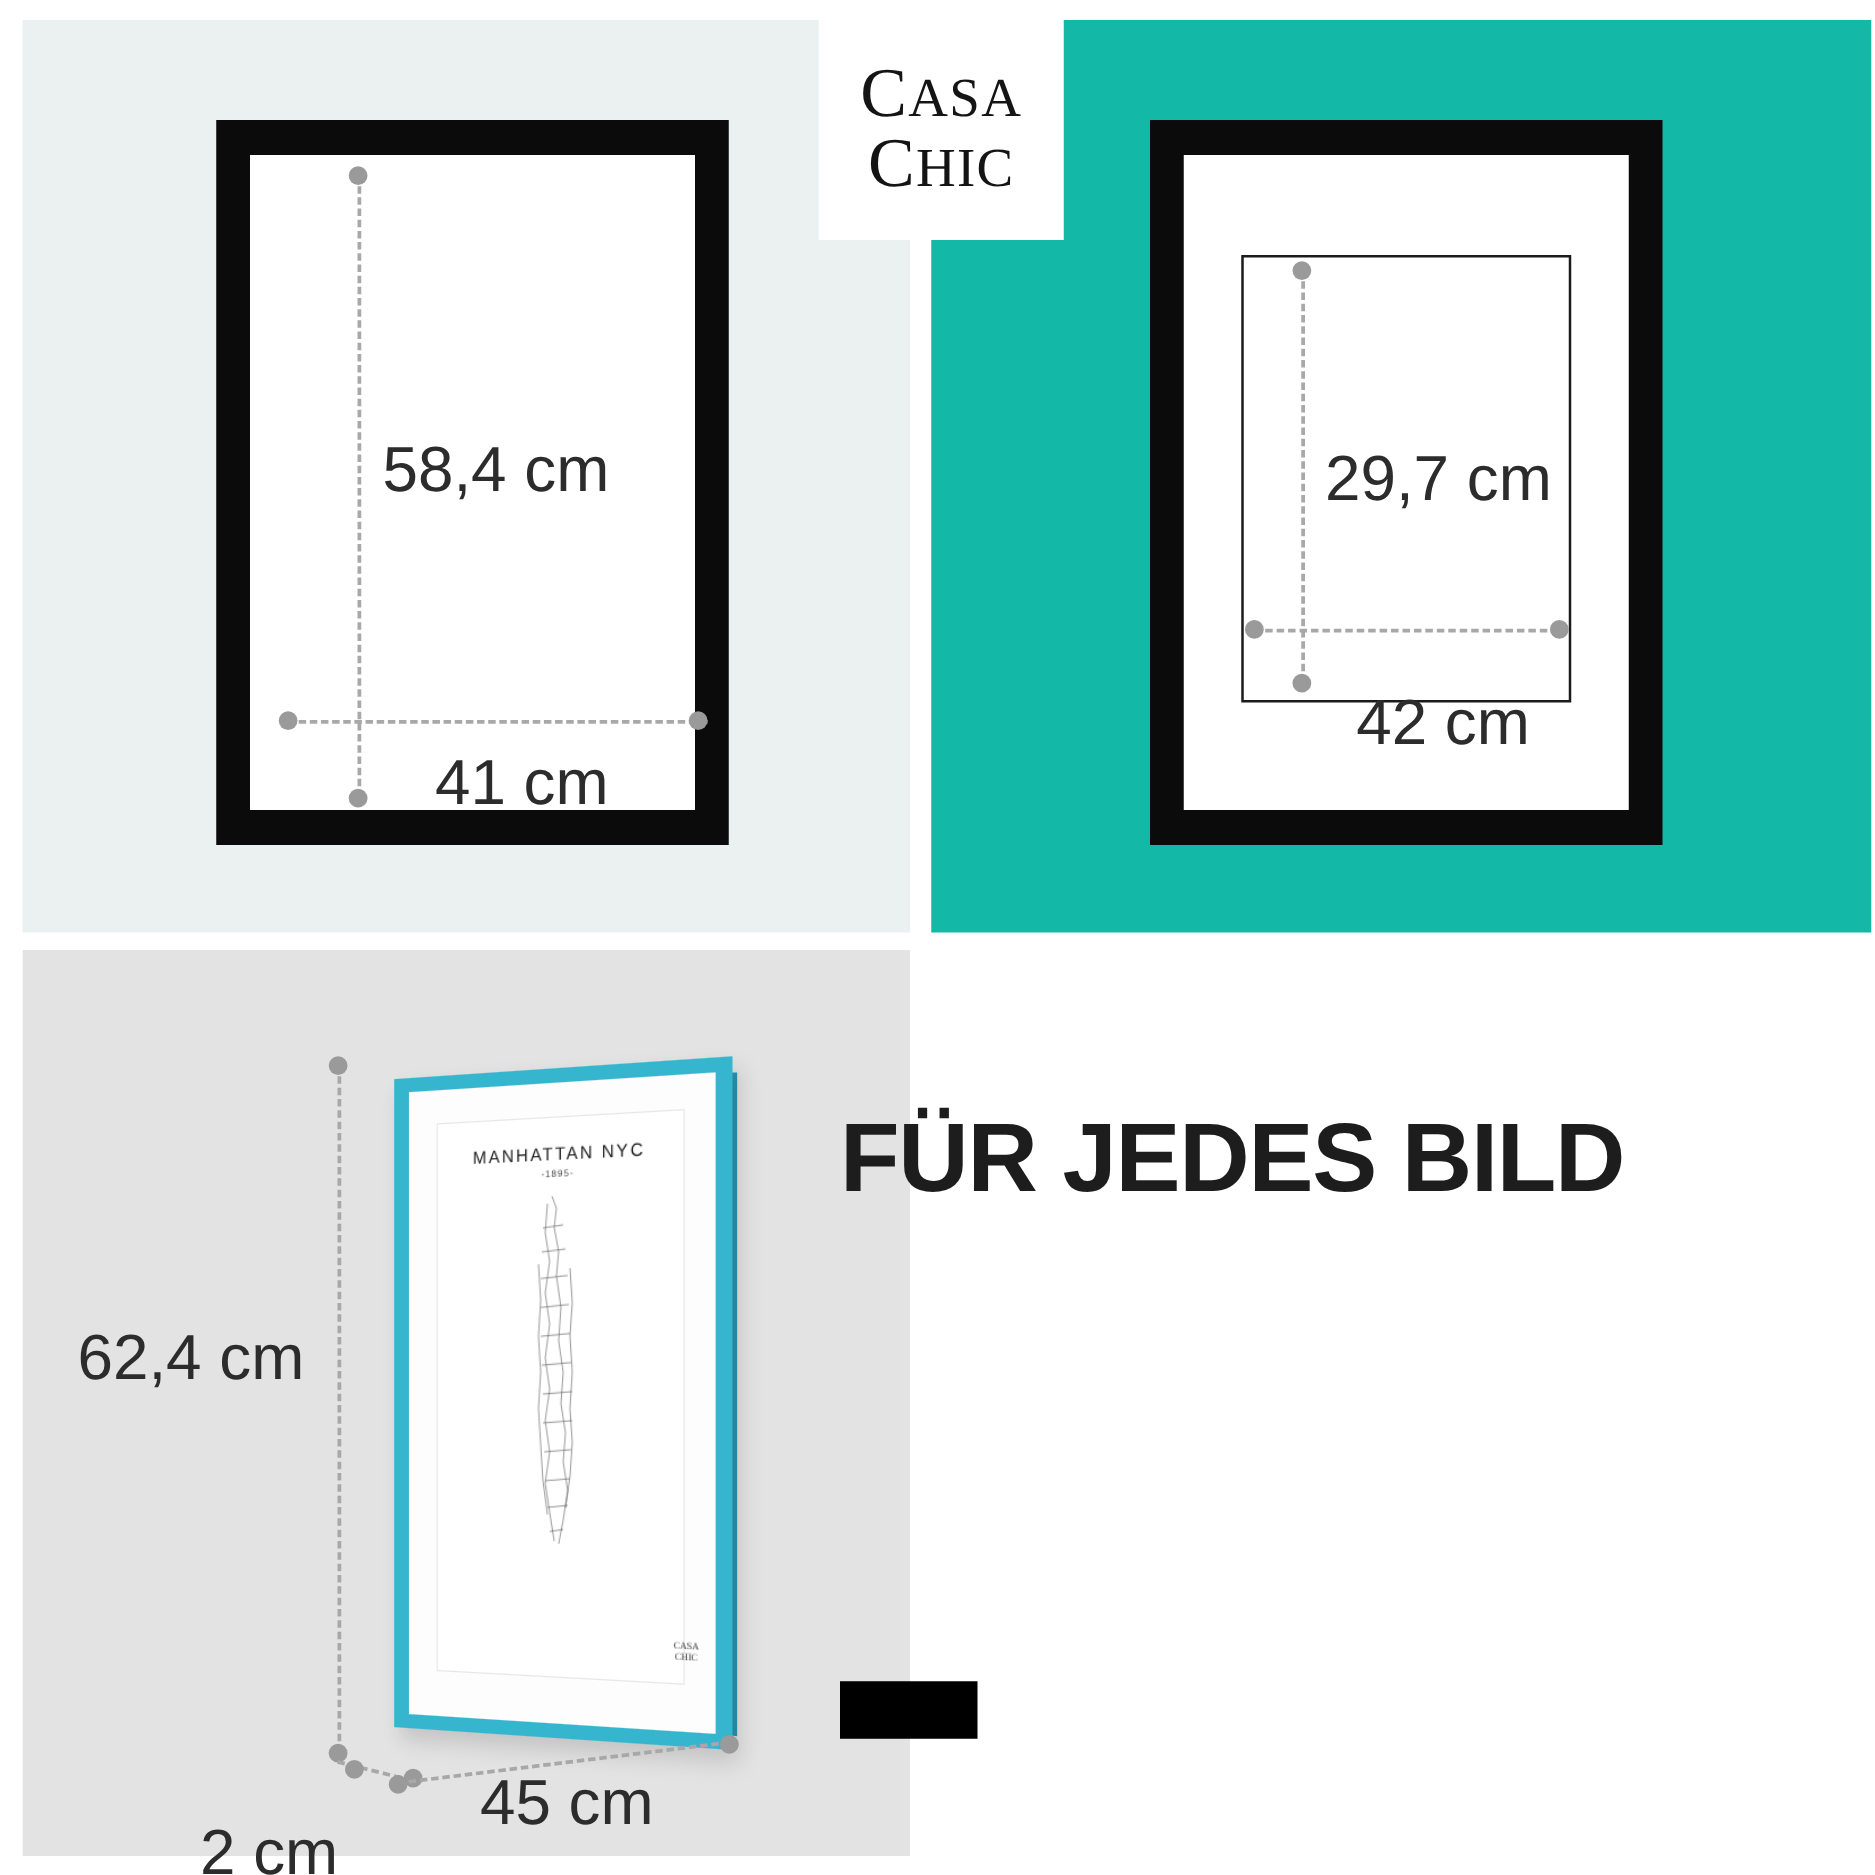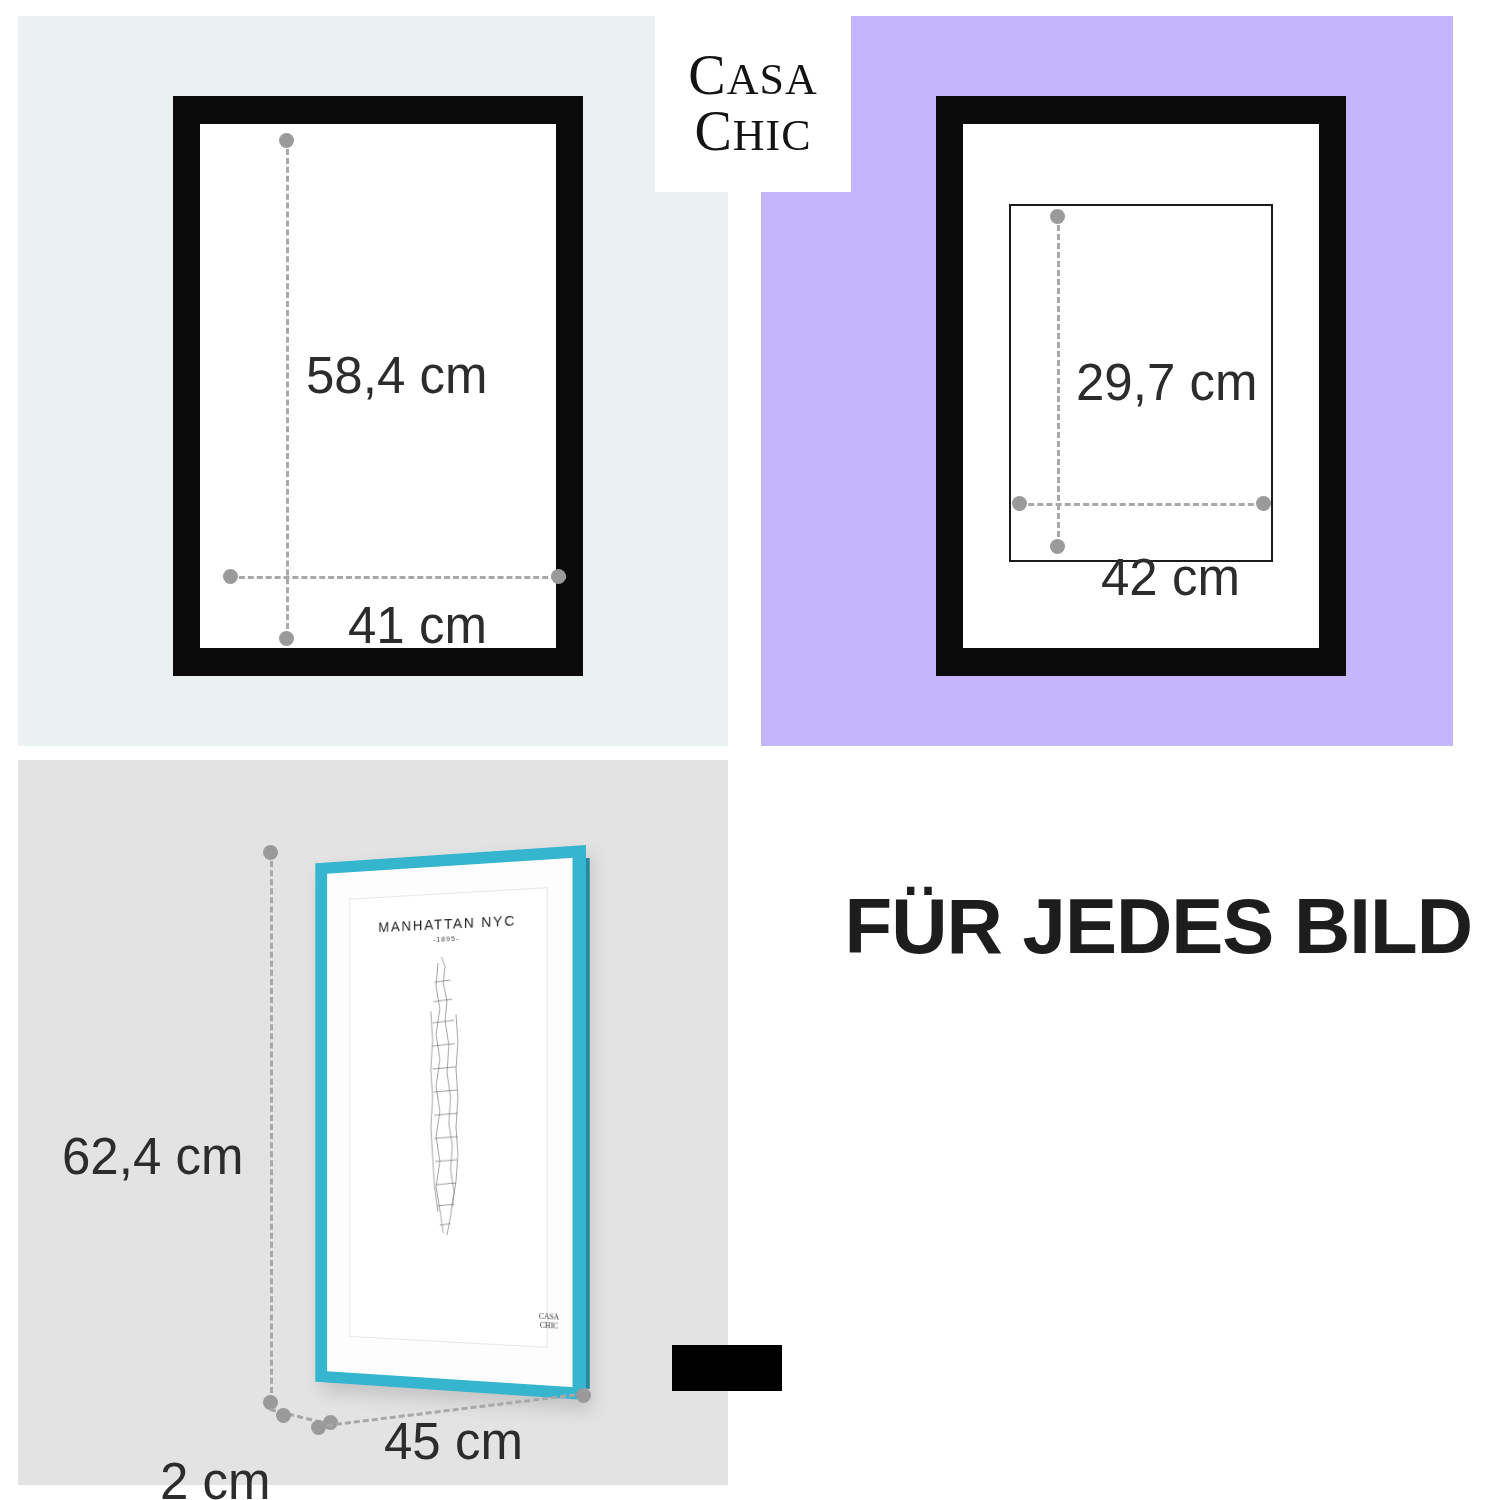--- a/index.html
+++ b/index.html
@@ -32,24 +32,23 @@
     left: 18px;
     top: 16px;
     width: 710px;
     height: 730px;
     background: #eaf1f0;
   }
   
   .panel-tr {
     left: 745px;
     top: 16px;
-    width: 692px;
+    width: 752px;
     height: 730px;
-    background: #c4b5fd;
-    margin-left: 16px;
+    background: #14b8a6;
   }
   
   .panel-bt {
     left: 18px;
     top: 760px;
     width: 1467px;
     height: 725px;
     background: #ffffff;
   }
   .panel-bt .photo-bg {
@@ -226,21 +225,21 @@
     left: 672px;
     top: 880px;
     width: 800px;
     font-family: "Liberation Sans", sans-serif;
     font-weight: bold;
     font-size: 78px;
     line-height: 1.18;
     color: #1d1d1d;
     letter-spacing: -1px;
   }
-  .headline div { white-space: nowrap; text-align: right; }
+  .headline div { white-space: nowrap; }
   .black-chip {
     position: absolute;
     left: 672px;
     top: 1345px;
     width: 110px;
     height: 46px;
     background: #000000;
   }
 </style>
 </head>
@@ -327,21 +326,21 @@
       <div class="dot" style="left:558px; top:628px;"></div>
 
       <div class="meas-label" style="left:48px; top:1075px;"></div>
     </div>
 
     <div class="meas-label" style="left:50px; top:1078px;"></div>
 
     <div class="meas-label" style="left:52px; top:1072px;"></div>
   </div>
 
-  <div class="meas-label" style="left:62px; top:1127px;">62,4 cm</div>
+  <div class="meas-label" style="left:62px; top:1056px;">62,4 cm</div>
   <div class="meas-label" style="left:160px; top:1452px;">2 cm</div>
   <div class="meas-label" style="left:384px; top:1412px;">45 cm</div>
 
   <div class="headline">
     <div>FÜR JEDES BILD</div>
   </div>
   <div class="black-chip"></div>
 
   <div class="logo-box">
     <div class="logo-line logo-line-1">

